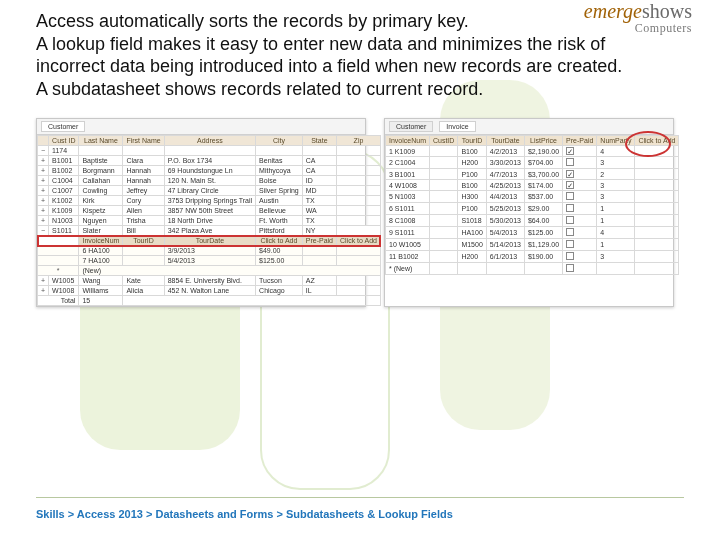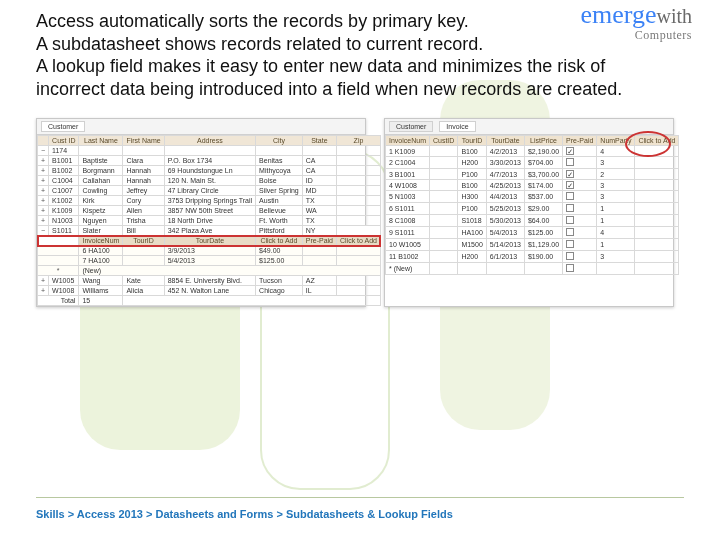--- a/index.html
+++ b/index.html
@@ -14,21 +14,21 @@
   .bg-shapes { position: absolute; inset: 0; z-index: 0; pointer-events: none; }
   .rr { position: absolute; border-radius: 40px; }
   .rr1 { left: 80px;  top: 250px; width: 160px; height: 200px; background: rgba(208,224,168,0.4); }
   .rr2 { left: 260px; top: 150px; width: 130px; height: 340px; border: 2px solid rgba(170,200,120,0.35); }
   .rr3 { left: 440px; top: 80px;  width: 110px; height: 350px; background: rgba(208,224,168,0.35); }
   .slide { position: relative; z-index: 1; padding: 10px 36px 0 36px; }
   .logo {
     position: absolute; right: 28px; top: 0; width: 130px; text-align: right;
     font-family: Georgia, serif; color: #6a6a6a; font-size: 20px;
   }
-  .logo .em { color: #3b82f6; font-size: 26px; }
+  .logo .em { color: #a16207; font-style: italic; font-size: 20px; }
   .logo .sub { display:block; font-size: 12px; color:#7a7a7a; letter-spacing:0.5px; margin-top:-2px;}
   h1.title {
     font-size: 34px; font-weight: bold; color: #2276bb; margin-top: 8px;
   }
   .para { font-size: 18px; color: #111; line-height: 1.25; max-width: 640px; }
   .screens { display: flex; gap: 18px; margin-top: 18px; }
   .panel {
     background: #fff; border: 1px solid #c8c8c8; box-shadow: 0 1px 3px rgba(0,0,0,0.2);
     font-size: 7px; color: #333;
   }
@@ -58,28 +58,28 @@
 <body>
 
 <div class="bg-shapes">
   <div class="rr rr1"></div>
   <div class="rr rr2"></div>
   <div class="rr rr3"></div>
 </div>
 
 <div class="slide">
   <div class="logo">
-    <span class="em">emerge</span><span>with</span>
+    <span class="em">emerge</span><span>shows</span>
     <span class="sub">Computers</span>
   </div>
 
 
   <p class="para">Access automatically sorts the records by primary key.</p>
+  <p class="para">A lookup field makes it easy to enter new data and minimizes the risk of incorrect data being introduced into a field when new records are created.</p>
   <p class="para">A subdatasheet shows records related to current record.</p>
-  <p class="para">A lookup field makes it easy to enter new data and minimizes the risk of incorrect data being introduced into a field when new records are created.</p>
 
   <div class="screens">
 
     <div class="panel left">
       <div class="tabbar">
         <span class="tab">Customer</span>
       </div>
       <table>
         <thead>
             <tr id="lh">

